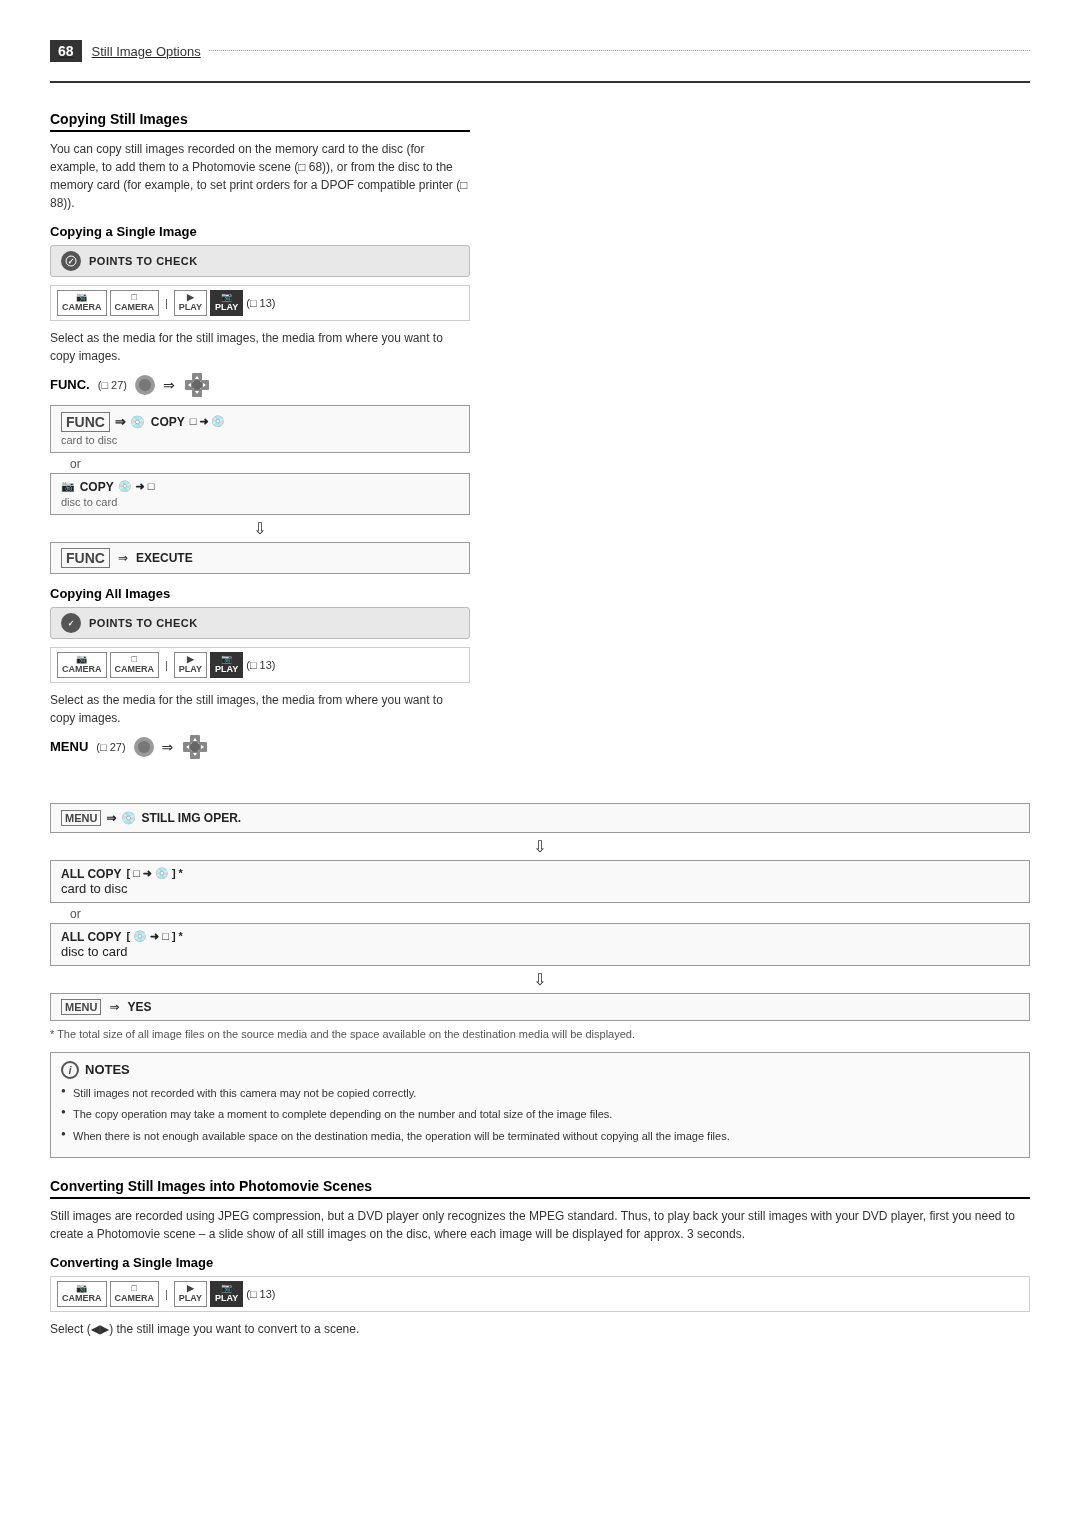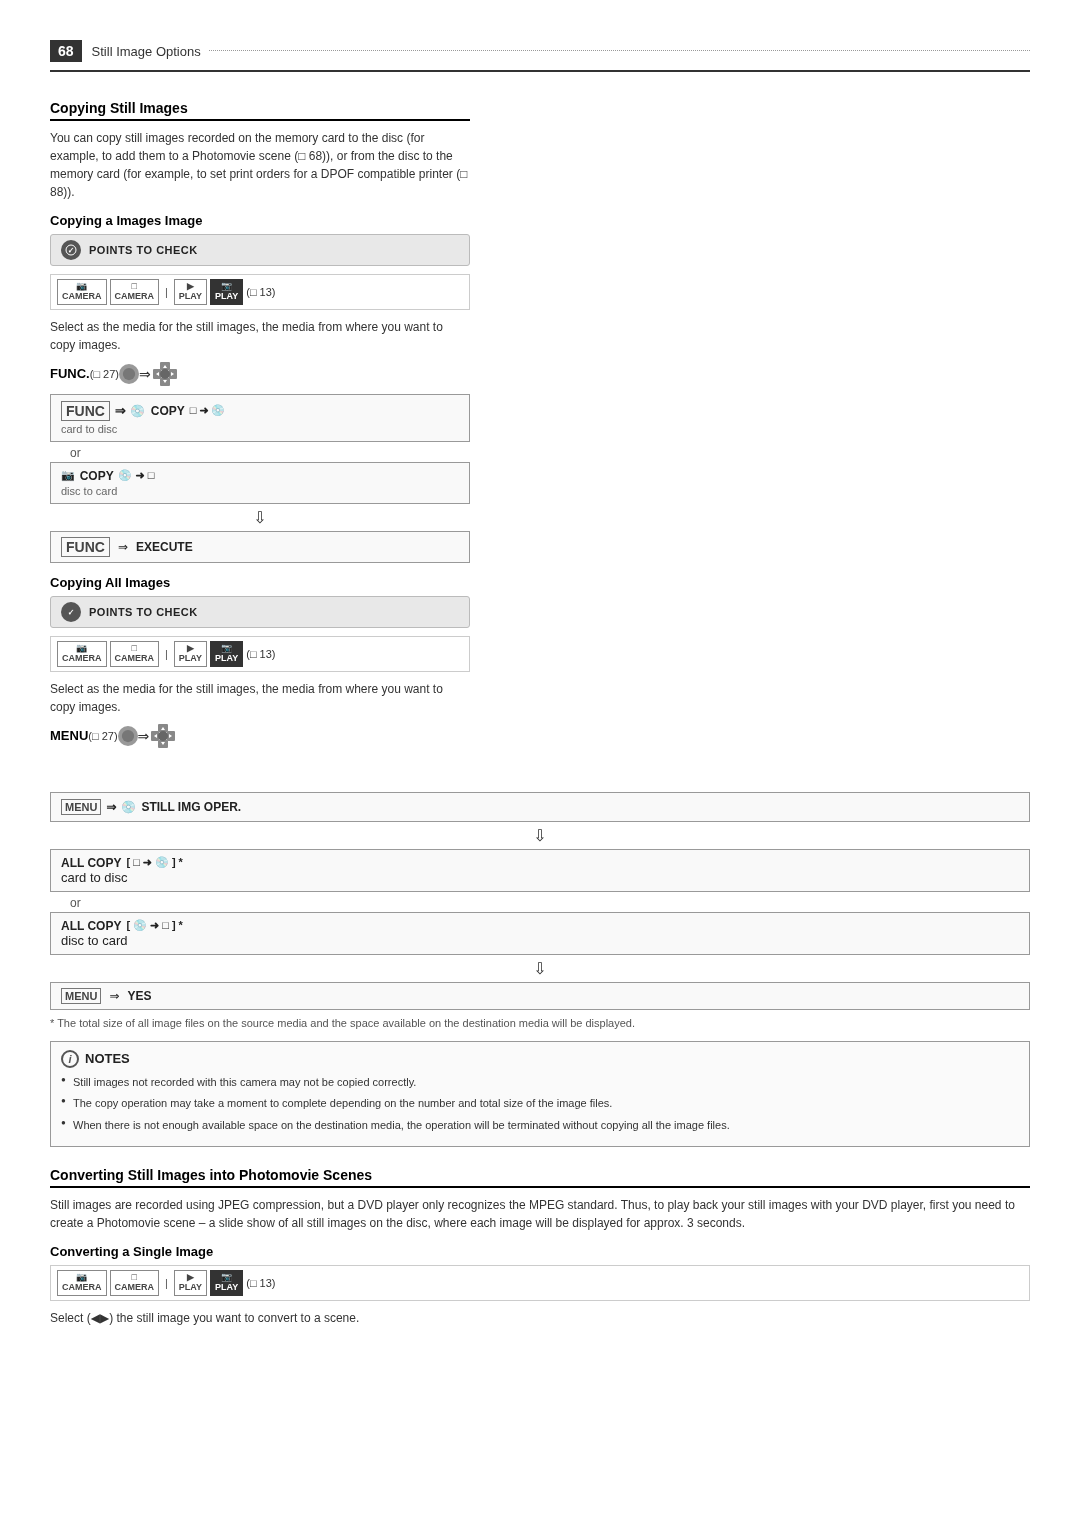--- a/index.html
+++ b/index.html
@@ -19,21 +19,22 @@
       padding: 40px 50px 60px 50px;
       background: #fff;
     }
 
     
     .page-header {
       display: flex;
       align-items: center;
       margin-bottom: 28px;
       border-bottom: 2px solid #333;
-      padding-bottom: 8px;
+      padding-bottom: 19px;
+      text-decoration: underline;
     }
     .page-number-box {
       background: #333;
       color: #fff;
       font-weight: bold;
       font-size: 14px;
       padding: 3px 8px;
       margin-right: 10px;
     }
     .page-header-title {
@@ -158,20 +159,21 @@
     .mode-sep {
       font-size: 11px;
       color: #555;
       margin: 0 3px;
     }
 
     
     .func-line {
       display: flex;
       align-items: center;
+      gap: 8px;
       margin-bottom: 6px;
     }
     .func-label {
       font-size: 13px;
       font-weight: bold;
       color: #000;
     }
     .func-ref {
       font-size: 11px;
       color: #333;
@@ -344,21 +346,21 @@
     <div class="header-dots"></div>
   </div>
 
   <div class="two-col">
 
     <div class="col-left">
 
       <div class="section-title">Copying Still Images</div>
       <p class="body-text">You can copy still images recorded on the memory card to the disc (for example, to add them to a Photomovie scene (□ 68)), or from the disc to the memory card (for example, to set print orders for a DPOF compatible printer (□ 88)).</p>
 
-      <div class="subsection-title">Copying a Images Image</div>
+      <div class="subsection-title">Copying a Single Image</div>
 
       <div class="points-box">
         <div class="points-icon">
           <svg viewBox="0 0 12 12" fill="white">
               <circle cx="6" cy="6" r="5" stroke="white" stroke-width="1" fill="#555"></circle>
               <text x="6" y="9" text-anchor="middle" font-size="8" fill="white" font-weight="bold">✓</text>
             </svg>
         </div>
         <span class="points-label">POINTS TO CHECK</span>
       </div>

